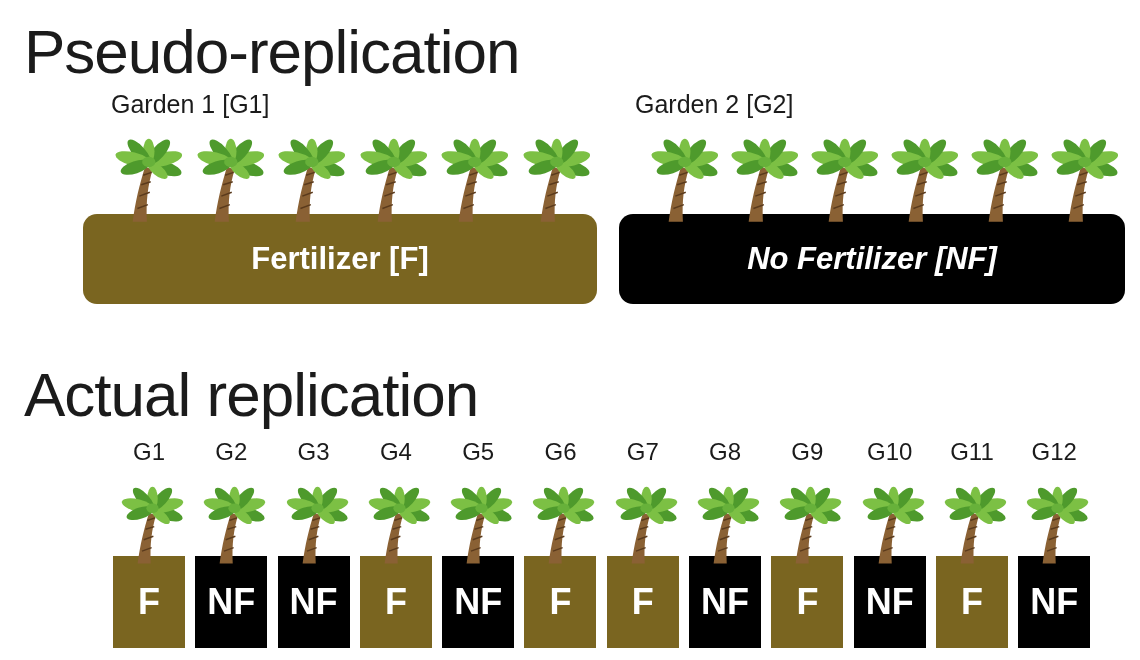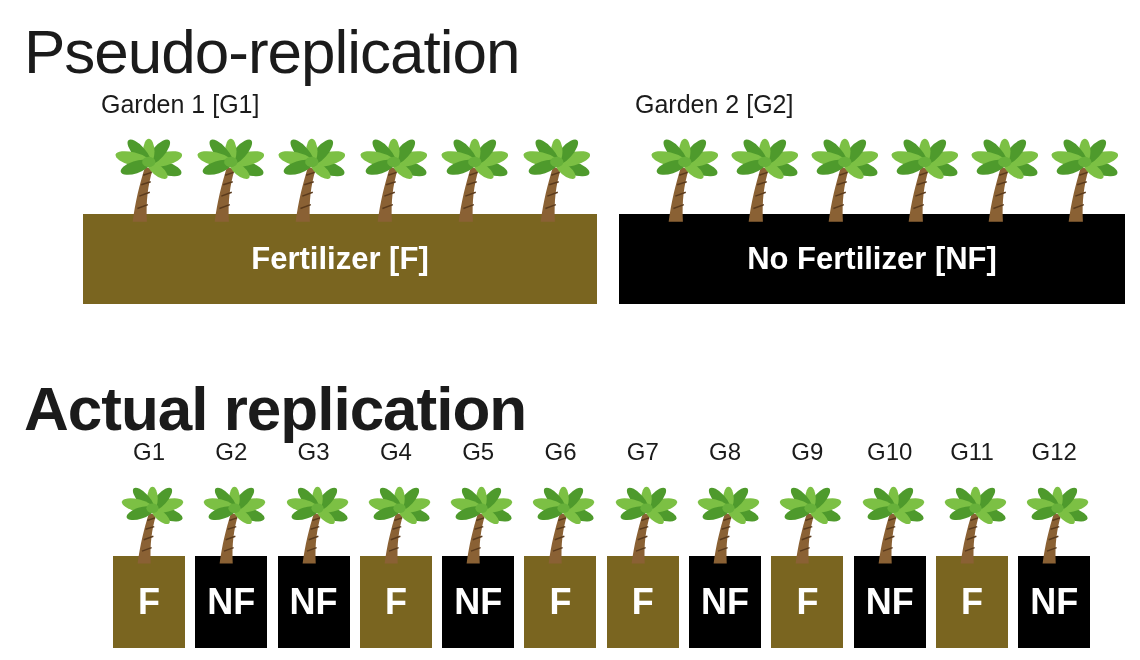--- a/index.html
+++ b/index.html
@@ -5,39 +5,40 @@
   html,body{margin:0;padding:0;background:#fff;}
   .slide{
     position:relative;width:1140px;height:660px;background:#ffffff;
     font-family:"Liberation Sans",sans-serif;overflow:hidden;
   }
   .title{
     position:absolute;margin:16px;font-size:62px;font-weight:400;
     letter-spacing:-1px;color:#1b1b1b;line-height:1.05;white-space:nowrap;
   }
   .pseudo-title{left:8px;top:3px;}
-  .actual-title{left:8px;top:360px;font-weight:bold;}
+  .actual-title{left:8px;top:346px;}
 
   .garden{position:absolute;top:90px;display:flex;flex-direction:column;}
   .garden-1{left:83px;width:514px;}
   .garden-2{left:619px;width:506px;}
   .garden-label{
-    height:28px;font-size:25px;line-height:28px;color:#1b1b1b;margin-left:18px;
+    height:28px;font-size:25px;line-height:28px;color:#1b1b1b;margin-left:28px;
     white-space:nowrap;
   }
   .garden-2 .garden-label{margin-left:16px;}
   .tree-row{
     display:flex;justify-content:space-between;align-items:flex-end;
     padding:0 6px 0 24px;margin-top:16px;margin-bottom:-10px;
     position:relative;z-index:2;
   }
   .treatment-bar{
     height:90px;display:flex;align-items:center;justify-content:center;
     color:#ffffff;font-size:31px;font-weight:700;position:relative;z-index:1;
     white-space:nowrap;
+    border-radius:14px;
   }
 
   .plots-row{position:absolute;left:113px;top:438px;display:flex;gap:10.3px;}
   .plot{display:flex;flex-direction:column;align-items:center;width:72px;}
   .plot-label{
     height:28px;font-size:24px;line-height:28px;color:#1b1b1b;text-align:center;
     white-space:nowrap;
   }
   .plot-tree{margin-top:16px;height:84px;position:relative;z-index:2;}
   .plot-square{
@@ -405,21 +406,21 @@
           </g>
     <g transform="rotate(162 44 28)">
             <ellipse cx="59" cy="28" rx="16" ry="6.5" fill="#4e9a2c"></ellipse>
           </g>
     <g transform="rotate(40 44 28)">
             <ellipse cx="56" cy="28" rx="13" ry="5.5" fill="#7cc044"></ellipse>
           </g>
     <ellipse cx="44" cy="27" rx="7" ry="5.5" fill="#67b13a"></ellipse>
   </svg>
       </div>
-    <div class="treatment-bar" style="background: rgb(0, 0, 0);">No Fertilizer [NF]</div>
+    <div class="treatment-bar" style="background: rgb(0, 0, 0); font-style: italic;">No Fertilizer [NF]</div>
   </section>
 
   <h1 class="title actual-title">Actual replication</h1>
 
   <div class="plots-row">
       <div class="plot">
     <div class="plot-label">G1</div>
     <div class="plot-tree"><svg width="70" height="84" viewBox="0 0 80 90" xmlns="http://www.w3.org/2000/svg">
     <path d="M27,90 C30,68 34,52 40,32 L48,35 C43,52 41,68 42,90 Z" fill="#8a6134"></path>
     <path d="M32,76 L43,72 M34,63 L45,59 M36,51 L46,48 M38,41 L47,38" stroke="#5a3a1c" stroke-width="1.6" fill="none"></path>

